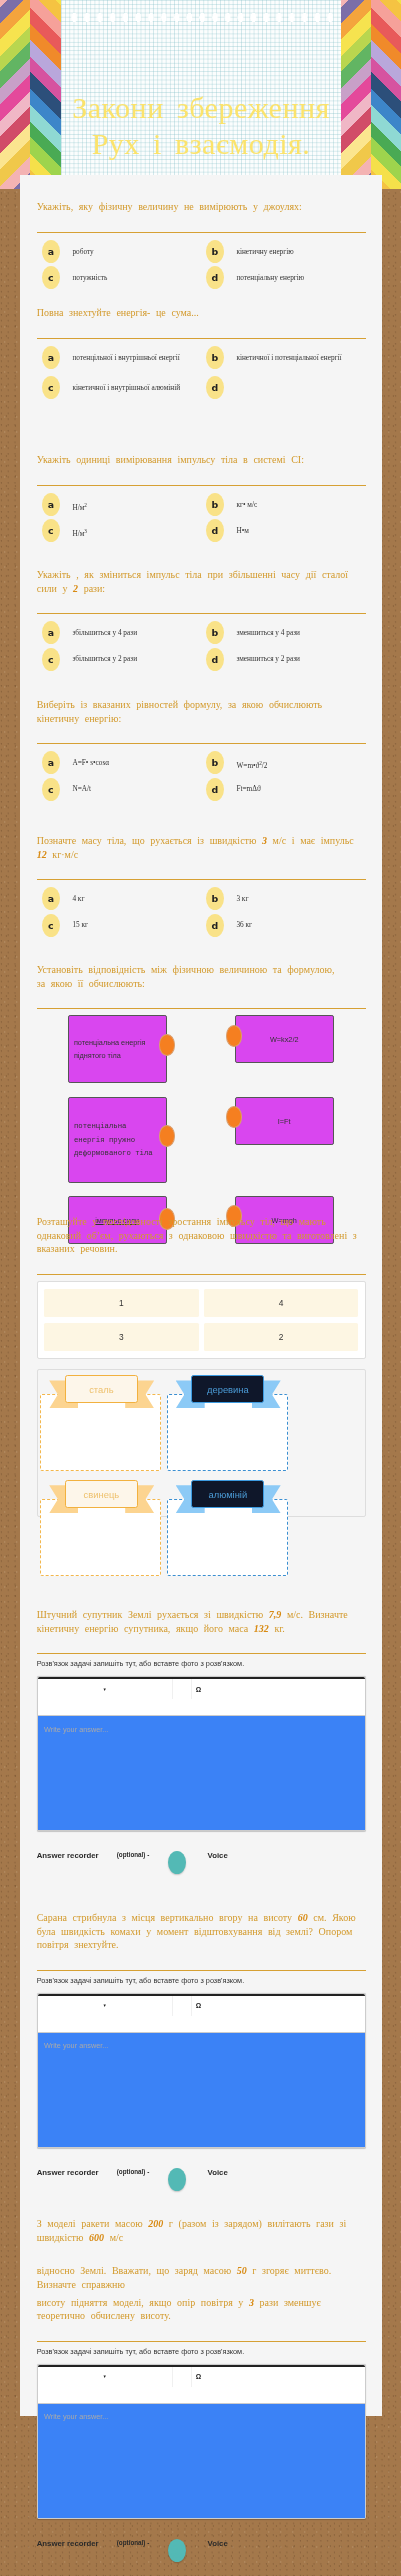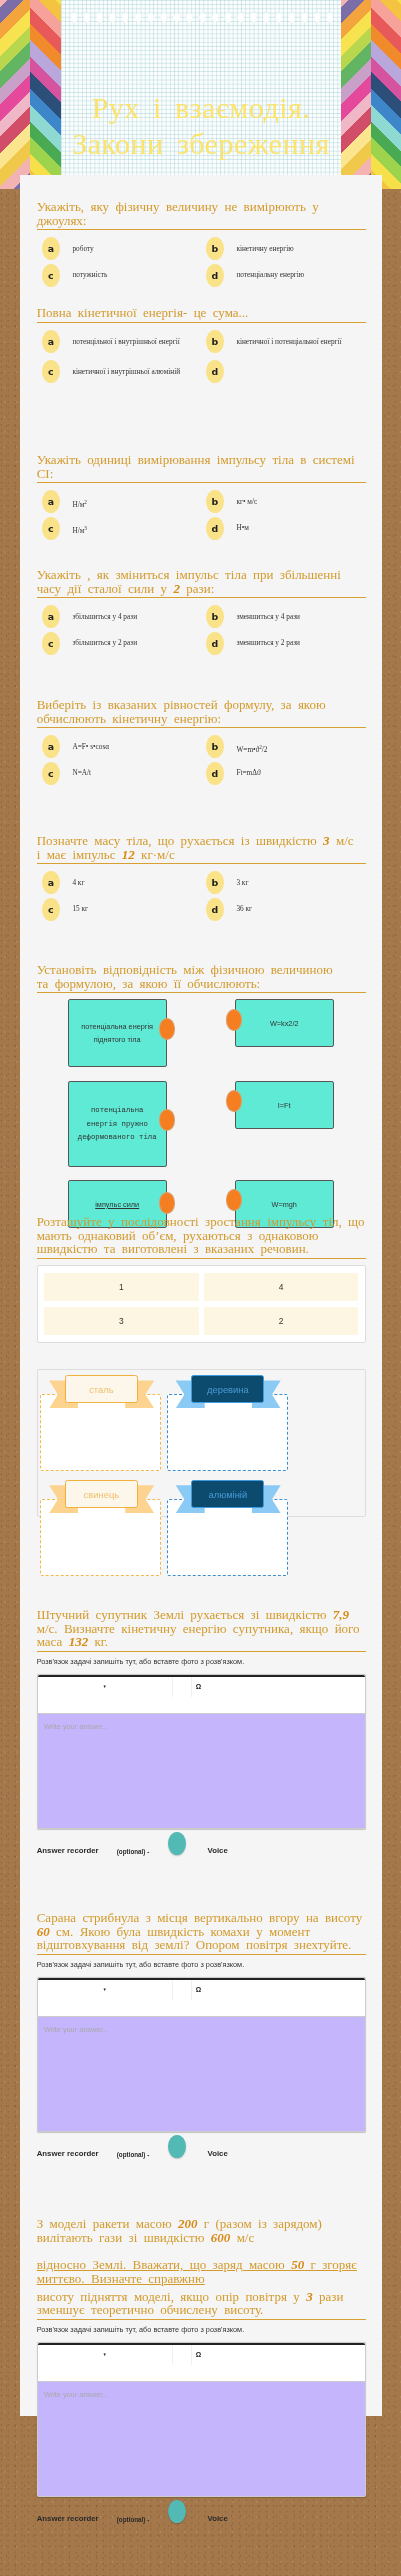--- a/index.html
+++ b/index.html
@@ -67,24 +67,24 @@
   .card {
     position: absolute; left: 20px; top: 175px; width: 362px; height: 2241px;
     background: #f5f5f5;
   }
   .q {
     position: absolute; left: 16.7px; width: 329px;
   }
   .q-title {
     font-family: "Liberation Serif", serif;
     color: #d39a2c;
-    font-size: 13px;
+    font-size: 10px;
     line-height: 13.6px;
     word-spacing: 3.1px;
-    padding-bottom: 2px;
+    padding-bottom: 18px;
     border-bottom: 0.8px solid #d6a033;
   }
   .q-title b { font-style: italic; color: #d88a12; font-weight: bold; }
 
   .opts { display: grid; grid-template-columns: 164px 165px; row-gap: 3.1px; margin-top: 7.3px; padding-left: 5.2px; }
   .opt { display: flex; align-items: flex-start; min-height: 23px; }
   .opt-badge {
     flex: 0 0 18px; width: 18px; height: 23px; border-radius: 50%;
     background: #f9e288;
     display: flex; align-items: center; justify-content: center;
@@ -92,22 +92,22 @@
   }
   .opt-text {
     margin-left: 12.5px; padding-top: 5.8px;
     font-size: 7.3px; line-height: 12.5px; color: #333; font-family: Liberation Serif, serif;
   }
   .opt-text sup { font-size: 5.2px; }
 
   
   .match { position: relative; height: 225px; margin-top: 6.3px; }
   .mbox {
-    position: absolute; background: #5eead4; border: 0.5px solid #555; border-radius: 2.1px;
-    display: flex; align-items: center; justify-content: center; text-align: center;
+    position: absolute; background: #d946ef; border: 0.5px solid #555; border-radius: 2.1px;
+    display: flex; align-items: center; justify-content: center; text-align: left;
     font-size: 7.3px; line-height: 13.6px; color: #333; padding: 0 5.2px;
   }
   .mdot {
     position: absolute; width: 16.7px; height: 22px; border-radius: 50%;
     background: #f57f20; border: 0.5px solid #d9a070;
   }
 
   
   .reorder {
     margin-top: 6.3px; background: #fff; border: 0.5px solid #ddd; border-radius: 2.1px;
@@ -138,58 +138,58 @@
   .ribbon .tail.r { right: 0; clip-path: polygon(0 0, 100% 0, 70% 50%, 100% 100%, 0 100%); }
   .ribbon .face {
     position: absolute; left: 15.7px; top: 0; width: 73px; height: 28px;
     border: 1px solid; border-radius: 2.6px;
     display: flex; align-items: center; justify-content: center;
     font-size: 9.4px;
   }
   .ribbon.orange .tail { background: #fcd490; }
   .ribbon.orange .face { background: #fdf6ea; border-color: #f2b13f; color: #eec16e; }
   .ribbon.blue .tail { background: #8ccaf6; }
-  .ribbon.blue .face { background: #0c4a6e; border-color: #3d9be0; color: #4b9bd6; }
+  .ribbon.blue .face { background: #0f172a; border-color: #3d9be0; color: #4b9bd6; }
 
   
   .instr { margin-top: 5.2px; font-size: 7.3px; color: #333; line-height: 10.5px; }
   .editor {
     margin-top: 6.3px; background: #fff; border: 0.5px solid #ccc; border-radius: 1.6px;
     box-shadow: 0 0.5px 1px rgba(0,0,0,0.2);
   }
   .toolbar { border-top: 2.6px solid #222; border-radius: 1.6px 1.6px 0 0; height: 39px; position: relative; border-bottom: 0.5px solid #ccc; }
   .tb-dropdown { position: absolute; left: 0; top: 0; width: 135px; height: 20px; display: flex; align-items: center; justify-content: center; font-size: 4.7px; color: #222; border-right: 0.5px solid #f0f0f0; }
   .tb-sep { position: absolute; left: 135px; top: 0; width: 19px; height: 20px; border-right: 0.5px solid #f0f0f0; }
   .tb-omega { position: absolute; left: 158px; top: 0; height: 20px; display: flex; align-items: center; font-size: 6.8px; font-weight: bold; color: #222; }
   .answer-area {
     display: block; width: 100%; height: 114px; border: none; resize: none; outline: none;
-    padding: 8.4px 6.3px; font-size: 7.3px; color: #333; background: #c4b5fd;
+    padding: 8.4px 6.3px; font-size: 7.3px; color: #333; background: #3b82f6;
     font-family: "Liberation Sans", sans-serif;
   }
   .answer-area::placeholder { color: #a9a9a9; }
-  .recorder { margin-top: 3px; display: flex; align-items: flex-end; font-weight: bold; font-size: 7.8px; color: #2a2a2a; gap: 16px; }
+  .recorder { margin-top: 20px; display: flex; align-items: flex-start; font-weight: bold; font-size: 7.8px; color: #2a2a2a; gap: 16px; }
   .recorder .opt-note { font-size: 6.3px; margin-left: 2.1px; }
   .rec-btn { width: 18px; height: 23px; border-radius: 50%; background: #53b9b5; margin: 0 5.2px 0 3.1px; box-shadow: 0 1px 1.6px rgba(0,0,0,0.2); }
 </style>
 </head>
 <body>
 
 <div class="banner">
   <div class="chevron-strip chevron-left">
       <div class="half"></div>
     </div>
   <div class="paper">
       <div class="holes"></div>
     </div>
   <div class="chevron-strip chevron-right">
       <div class="half"></div>
     </div>
   <div class="banner-title">
+    <div>Закони збереження</div>
     <div>Рух і взаємодія.</div>
-    <div>Закони збереження</div>
   </div>
 </div>
 
 <div class="card">
 
   <div class="q" style="top:25px;">
     <div class="q-title">Укажіть, яку фізичну величину не вимірюють у джоулях:</div>
     <div class="opts">
       <div class="opt">
           <span class="opt-badge">a</span>
@@ -204,21 +204,21 @@
           <span class="opt-text">потужність</span>
         </div>
       <div class="opt">
           <span class="opt-badge">d</span>
           <span class="opt-text">потенціальну енергію</span>
         </div>
     </div>
   </div>
 
   <div class="q" style="top:131px;">
-    <div class="q-title">Повна кінетичної енергія- це сума...</div>
+    <div class="q-title">Повна знехтуйте енергія- це сума...</div>
     <div class="opts" style="row-gap:7.3px;">
       <div class="opt">
           <span class="opt-badge">a</span>
           <span class="opt-text">потенцільної і внутрішньої енергії</span>
         </div>
       <div class="opt">
           <span class="opt-badge">b</span>
           <span class="opt-text">кінетичної і потенціальної енергії</span>
         </div>
       <div class="opt">
@@ -416,21 +416,21 @@
       <span>Answer recorder</span>
       <span class="opt-note">(optional) -</span>
       <span class="rec-btn"></span>
       <span>Voice</span>
     </div>
   </div>
 
   <div class="q" style="top:2042px;">
     <div class="q-title">
       <div><span>З моделі ракети масою </span><b>200</b><span> г (разом із зарядом) вилітають гази зі швидкістю </span><b>600</b><span> м/с</span></div>
-      <div style="margin-top:14px;text-decoration:underline;"><span>відносно Землі. Вважати, що заряд масою </span><b>50</b><span> г згоряє миттєво. Визначте справжню</span></div>
+      <div style="margin-top:20px;"><span>відносно Землі. Вважати, що заряд масою </span><b>50</b><span> г згоряє миттєво. Визначте справжню</span></div>
       <div style="margin-top:4.2px;"><span>висоту підняття моделі, якщо опір повітря у </span><b>3</b><span> рази зменшує теоретично обчислену висоту.</span></div>
     </div>
     <div class="instr">Розв'язок задачі запишіть тут, або вставте фото з розв'язком.</div>
     <div class="editor">
       <div class="toolbar">
         <div class="tb-dropdown">
             <span>▾</span>
           </div>
         <div class="tb-sep"></div>
         <div class="tb-omega">Ω</div>

